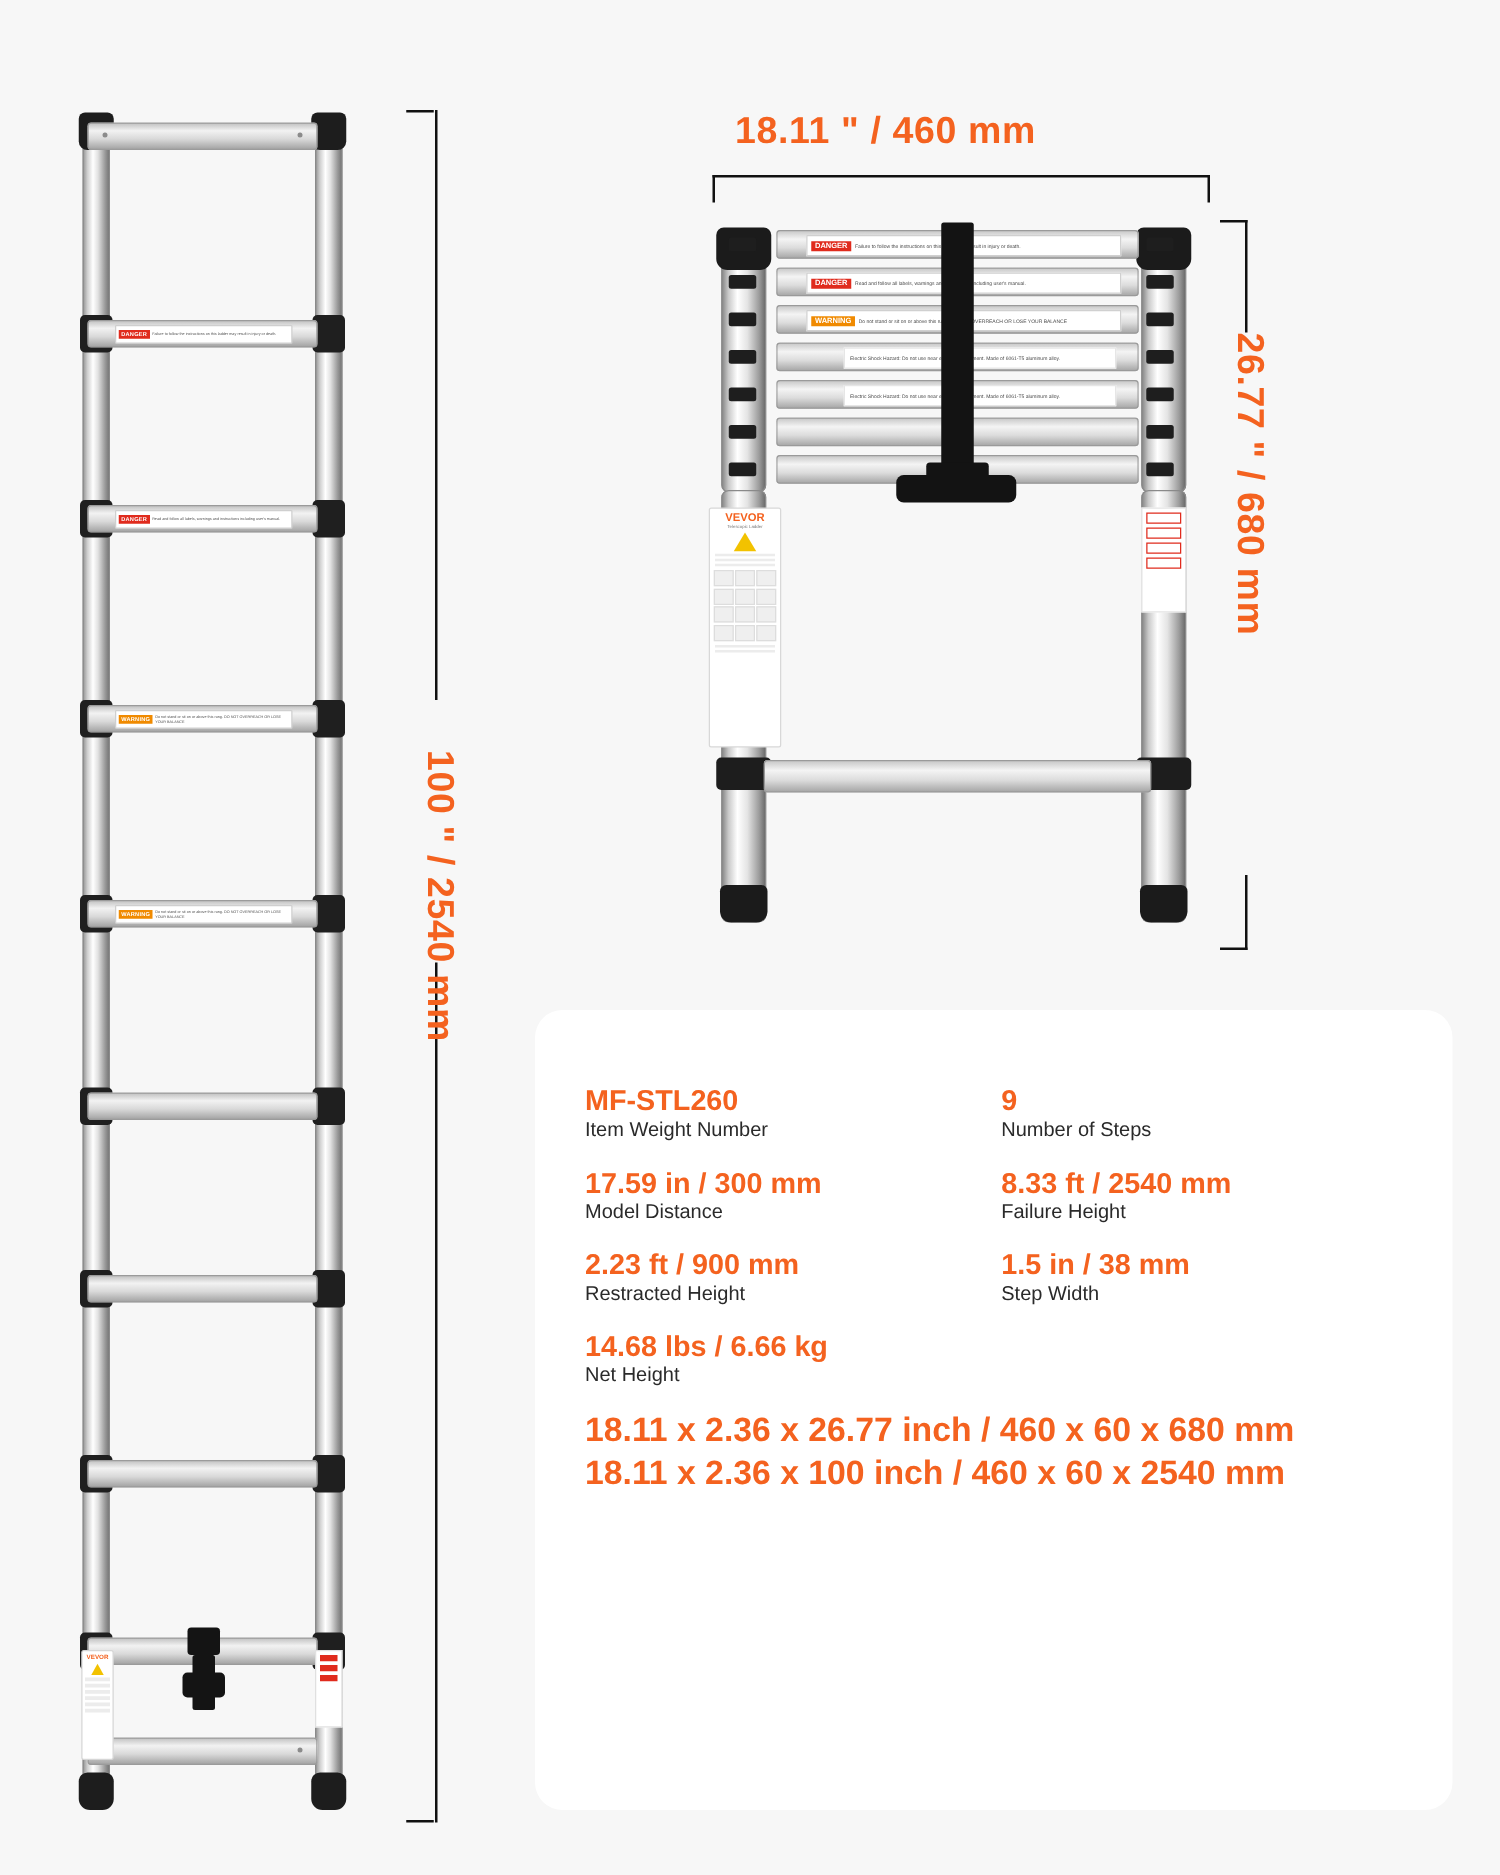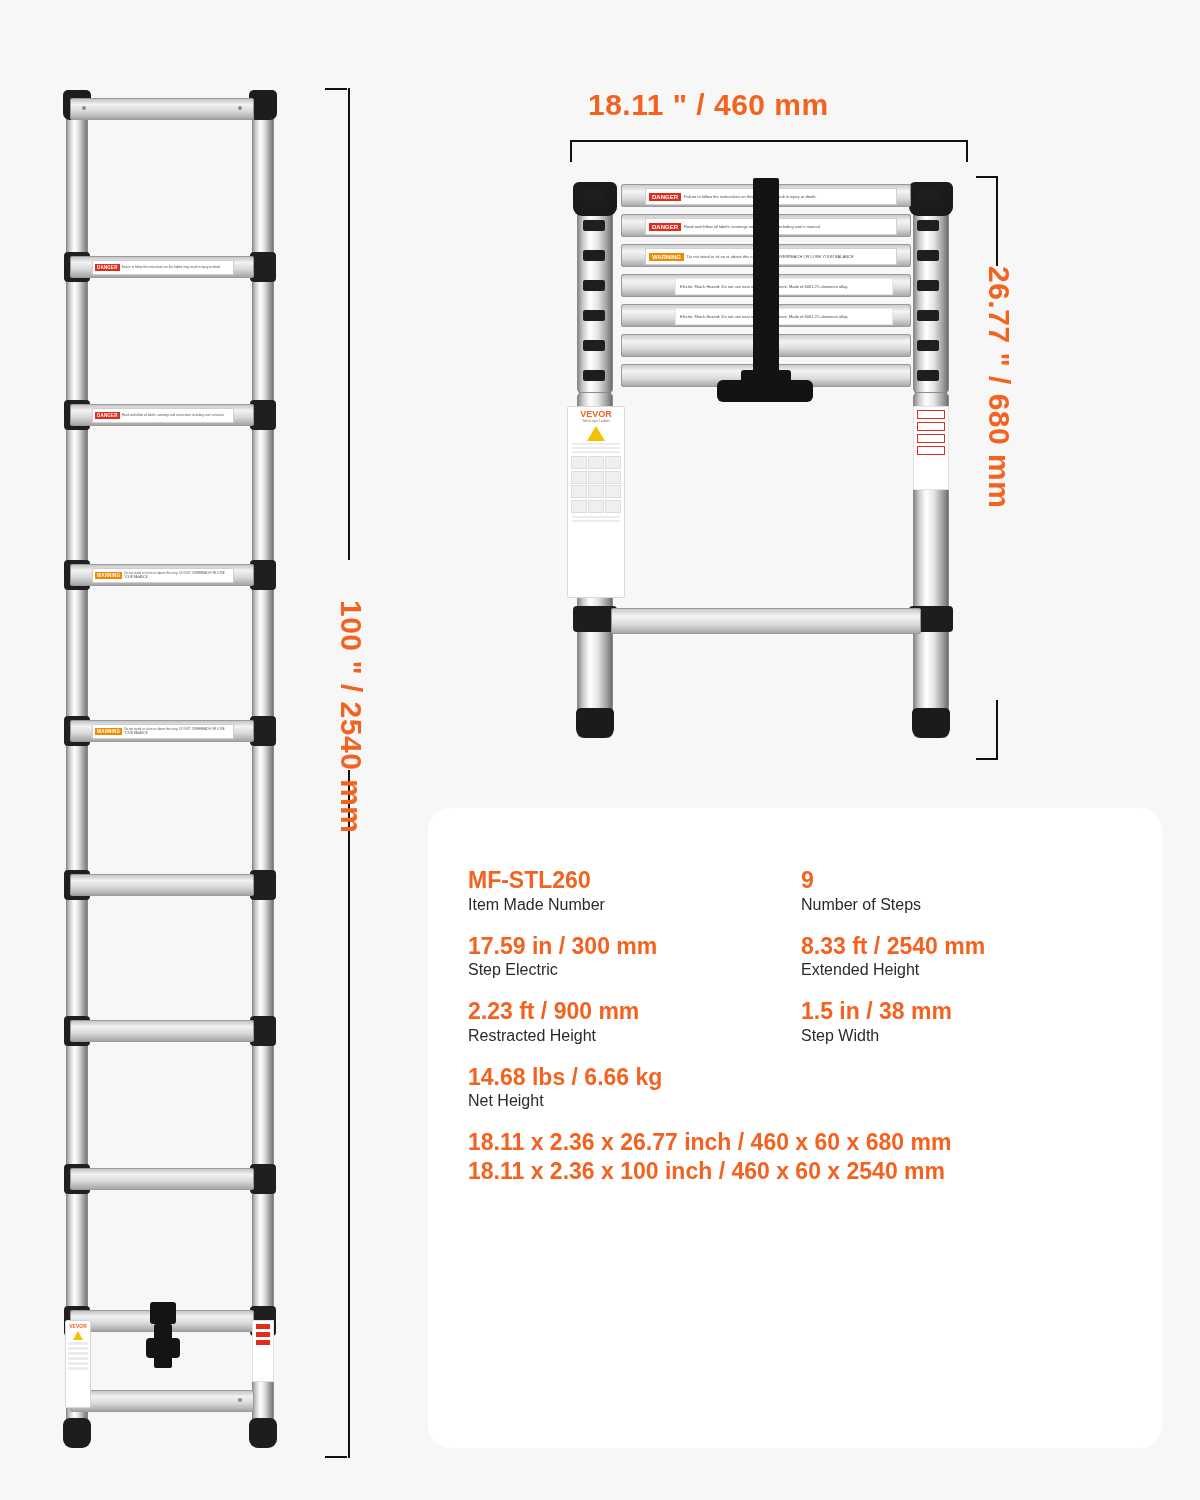--- a/index.html
+++ b/index.html
@@ -327,21 +327,21 @@
     font-weight: bold;
     font-size: 23px;
     line-height: 1.25;
   }
   .spec-label {
     color: #2a2a2a;
     font-size: 16px;
     line-height: 1.3;
     margin-bottom: 16px;
   }
-  .spec-wide .spec-value { font-size: 23px; }
+  .spec-wide .spec-value { font-size: 27px; }
 </style>
 </head>
 <body>
 
 <div class="stage">
 
   <div id="ladder-extended">
 
     <div class="rail left"></div>
     <div class="rail right"></div>
@@ -542,36 +542,36 @@
         <div class="rb"></div>
     </div>
   </div>
 
   <div id="spec-card">
     <div class="spec-grid">
 
       <div class="spec-row">
         <div class="spec-col">
           <div class="spec-value">MF-STL260</div>
-          <div class="spec-label">Item Made Number</div>
+          <div class="spec-label">Item Weight Number</div>
         </div>
         <div class="spec-col">
           <div class="spec-value">9</div>
           <div class="spec-label">Number of Steps</div>
         </div>
       </div>
 
       <div class="spec-row">
         <div class="spec-col">
           <div class="spec-value">17.59 in / 300 mm</div>
-          <div class="spec-label">Step Electric</div>
+          <div class="spec-label">Model Distance</div>
         </div>
         <div class="spec-col">
           <div class="spec-value">8.33 ft / 2540 mm</div>
-          <div class="spec-label">Extended Height</div>
+          <div class="spec-label">Failure Height</div>
         </div>
       </div>
 
       <div class="spec-row">
         <div class="spec-col">
           <div class="spec-value">2.23 ft / 900 mm</div>
           <div class="spec-label">Restracted Height</div>
         </div>
         <div class="spec-col">
           <div class="spec-value">1.5 in / 38 mm</div>

